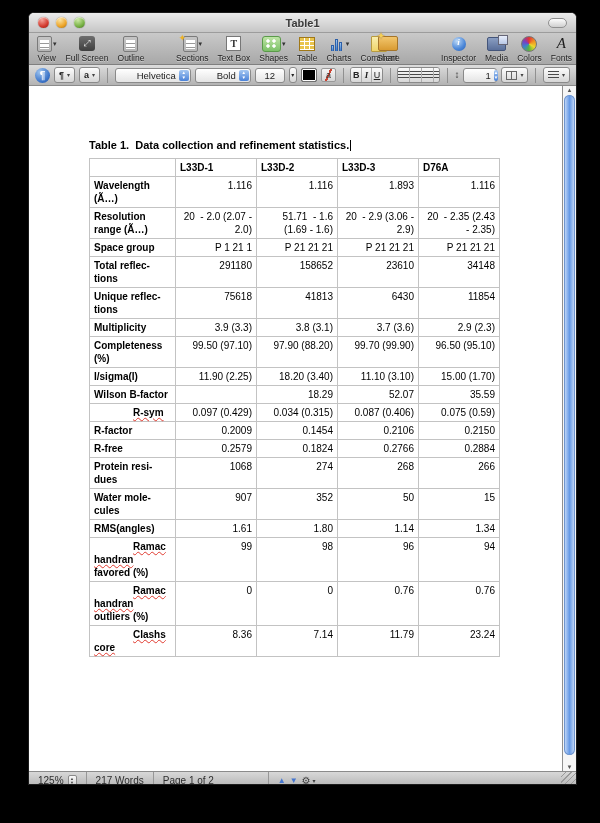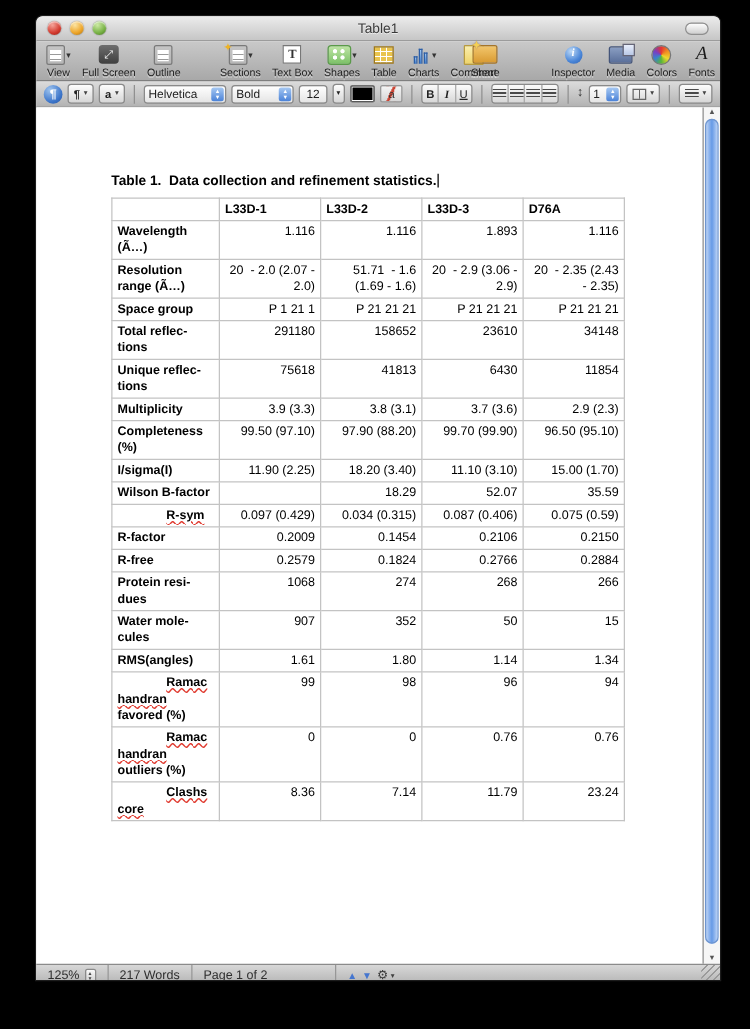--- a/index.html
+++ b/index.html
@@ -8,21 +8,21 @@
     border-radius:6px 6px 0 0;box-shadow:0 0 14px rgba(0,0,0,.9);background:#fff;overflow:hidden;
     border:1px solid #1c1c1c;box-sizing:border-box;}
   
   .titlebar{height:19px;background:linear-gradient(#ececec,#c6c6c6);position:relative;
     border-bottom:1px solid #9c9c9c;display:flex;align-items:center;}
   .lights{display:flex;gap:7px;margin-left:9px;}
   .light{width:11px;height:11px;border-radius:50%;display:inline-block;box-shadow:inset 0 1px 1px rgba(255,255,255,.6),0 0 1px #555;}
   .light.red{background:radial-gradient(circle at 4px 3px,#f5a49a,#d33a2e 60%,#8e1f15);}
   .light.yellow{background:radial-gradient(circle at 4px 3px,#fbe4a3,#eda427 60%,#a06a10);}
   .light.green{background:radial-gradient(circle at 4px 3px,#cdeaa5,#77b144 60%,#44701e);}
-  .wtitle{position:absolute;left:0;right:0;text-align:center;font-size:11px;font-weight:normal;color:#3a3a3a;text-shadow:0 1px 0 rgba(255,255,255,.6);}
+  .wtitle{position:absolute;left:0;right:0;text-align:center;font-size:11px;font-weight:bold;color:#3a3a3a;text-shadow:0 1px 0 rgba(255,255,255,.6);}
   .capsule{position:absolute;right:9px;top:5px;width:17px;height:8px;border-radius:5px;
     background:linear-gradient(#fdfdfd,#cfcfcf);border:1px solid #8f8f8f;}
   
   .toolbar{height:31px;background:linear-gradient(#c9c9c9,#a8a8a8);border-bottom:1px solid #7f7f7f;position:relative;}
   .tb-group{position:absolute;top:1px;display:flex;align-items:flex-start;gap:9px;}
   #tb-g1{left:8px;} #tb-g2{left:147px;} #tb-g3{left:348px;} #tb-g4{right:4px;}
   .tb-item{display:flex;flex-direction:column;align-items:center;cursor:default;}
   .tb-iconwrap{height:19px;display:flex;align-items:center;gap:1px;}
   .tb-label{font-size:8.5px;color:#1e1e1e;text-shadow:0 1px 0 rgba(255,255,255,.4);white-space:nowrap;}
   .tb-car{font-size:7px;color:#333;font-weight:normal;}
@@ -63,25 +63,25 @@
   .formatbar{height:21px;background:linear-gradient(#dcdcdc,#b3b3b3);border-bottom:1px solid #8b8b8b;
     display:flex;align-items:center;gap:4px;padding:0 6px;box-sizing:border-box;font-size:10px;color:#222;}
   .fb-sep{width:1px;height:15px;background:#909090;margin:0 3px;}
   .pstyle-circle{width:15px;height:15px;border-radius:50%;color:#fff;text-align:center;line-height:15px;
     font-size:10px;font-weight:bold;flex:0 0 auto;
     background:radial-gradient(circle at 5px 4px,#9ec4ef,#3b74c9 65%,#28549e);}
   .fb-btn{background:linear-gradient(#fdfdfd,#d6d6d6);border:1px solid #8a8a8a;border-radius:3px;height:14px;
     display:inline-flex;align-items:center;gap:3px;padding:0 4px;font-size:9px;line-height:13px;}
   .fb-btn .car{font-size:6px;font-weight:normal;color:#444;}
   .fb-select{display:inline-flex;align-items:center;justify-content:space-between;height:15px;box-sizing:border-box;
-    background:linear-gradient(#ffffff,#e4e4e4);border:1px solid #8a8a8a;border-radius:3px;padding:1px 1px 1px 3px;font-size:9.5px;}
+    background:linear-gradient(#ffffff,#e4e4e4);border:1px solid #8a8a8a;border-radius:3px;padding:1px 1px 1px 21px;font-size:9.5px;}
   .stepper{display:inline-block;width:10px;height:11px;border-radius:2px;margin-left:3px;
     background:linear-gradient(#a6c8f2,#4a82d8);color:#fff;text-align:center;font-size:4.5px;line-height:5px;}
   .stepper:before{content:"▲";display:block;} .stepper:after{content:"▼";display:block;}
-  .w86{width:88px;} .w70{width:66px;} .w30{width:30px;justify-content:center;padding:1px 0;}
+  .w86{width:88px;} .w70{width:66px;} .w30{width:30px;justify-content:center;padding:1px 11px;}
   .tinybtn{width:11px;height:14px;padding:0;justify-content:center;font-size:6px;}
   .swatch{display:inline-block;box-sizing:border-box;}
   .swatch.black{width:27px;height:14px;background:#000;border:1px solid #6f6f6f;box-shadow:inset 0 0 0 1px #fff;border-radius:2px;}
   .swatch.hl{width:24px;height:14px;border:1px solid #999;border-radius:2px;text-align:center;font-size:9px;line-height:12px;color:#333;
     background:linear-gradient(115deg,transparent 0 44%,#cc4433 44% 56%,transparent 56%),linear-gradient(#f5f5f5,#d5d5d5);}
   .fb-group{display:inline-flex;border:1px solid #8a8a8a;border-radius:3px;overflow:hidden;height:14px;}
   .fb-gbtn{width:17px;display:flex;align-items:center;justify-content:center;background:linear-gradient(#fbfbfb,#d7d7d7);
     border-left:1px solid #adadad;font-size:9px;line-height:13px;}
   .fb-gbtn:first-child{border-left:none;}
   .b-b{font-weight:bold;} .b-i{font:italic bold 9px "Liberation Serif",serif;} .b-u{text-decoration:underline;}

